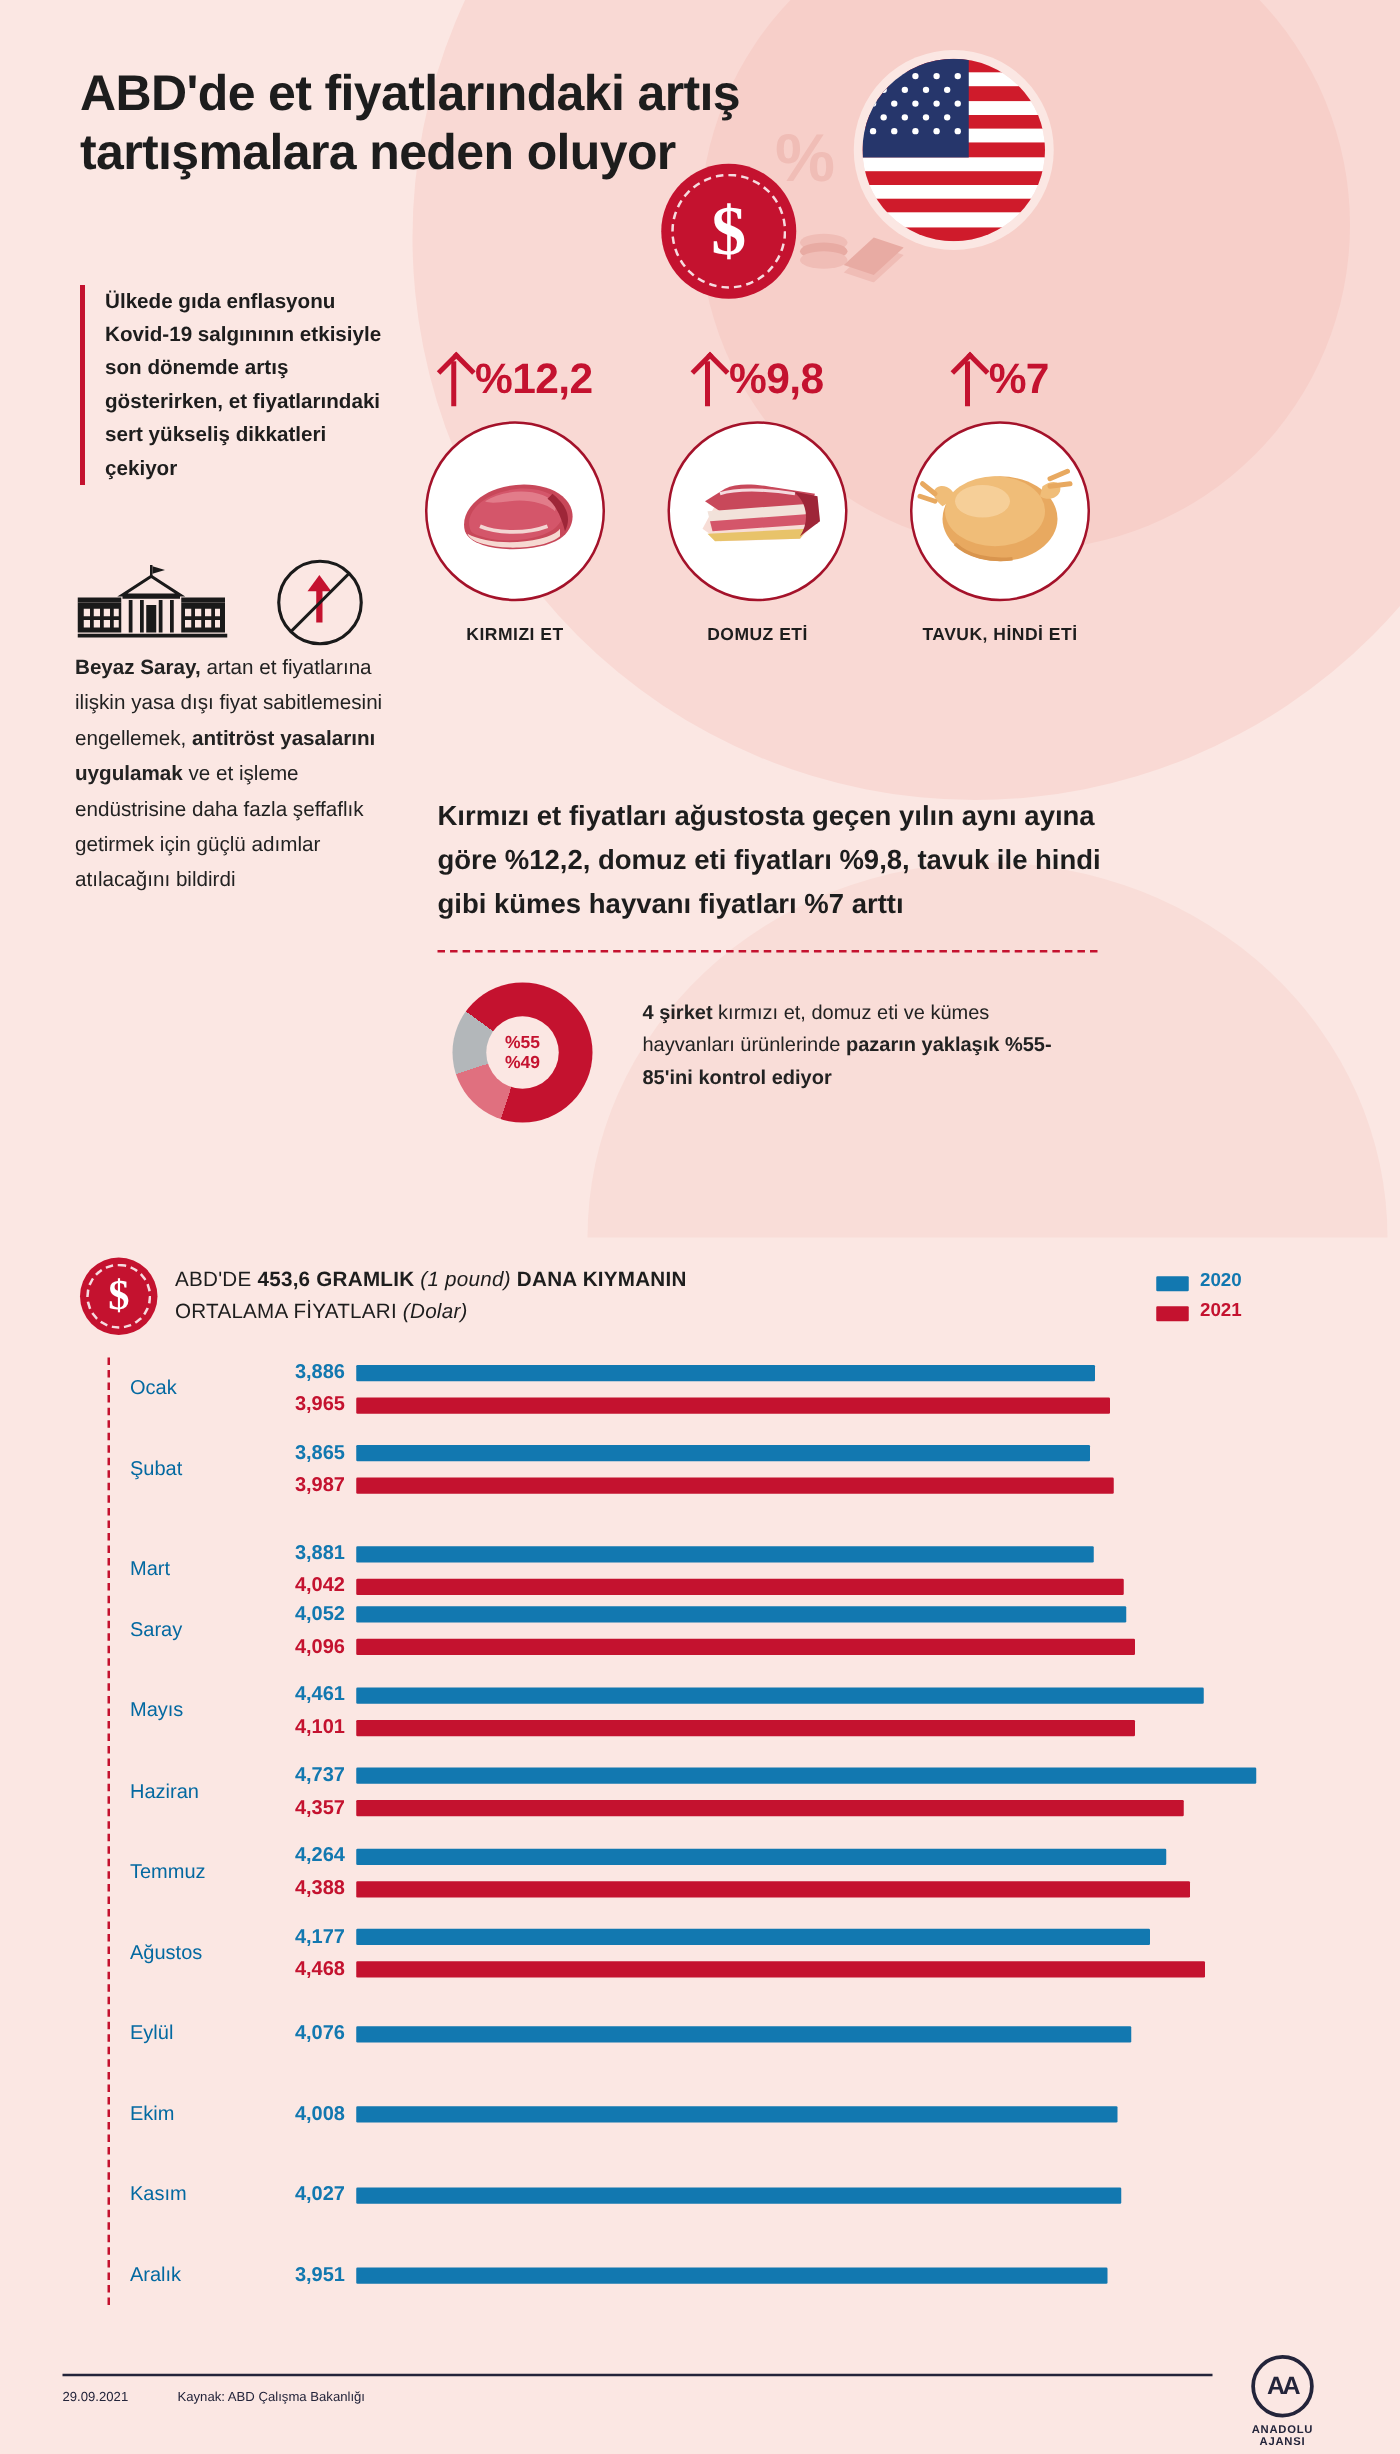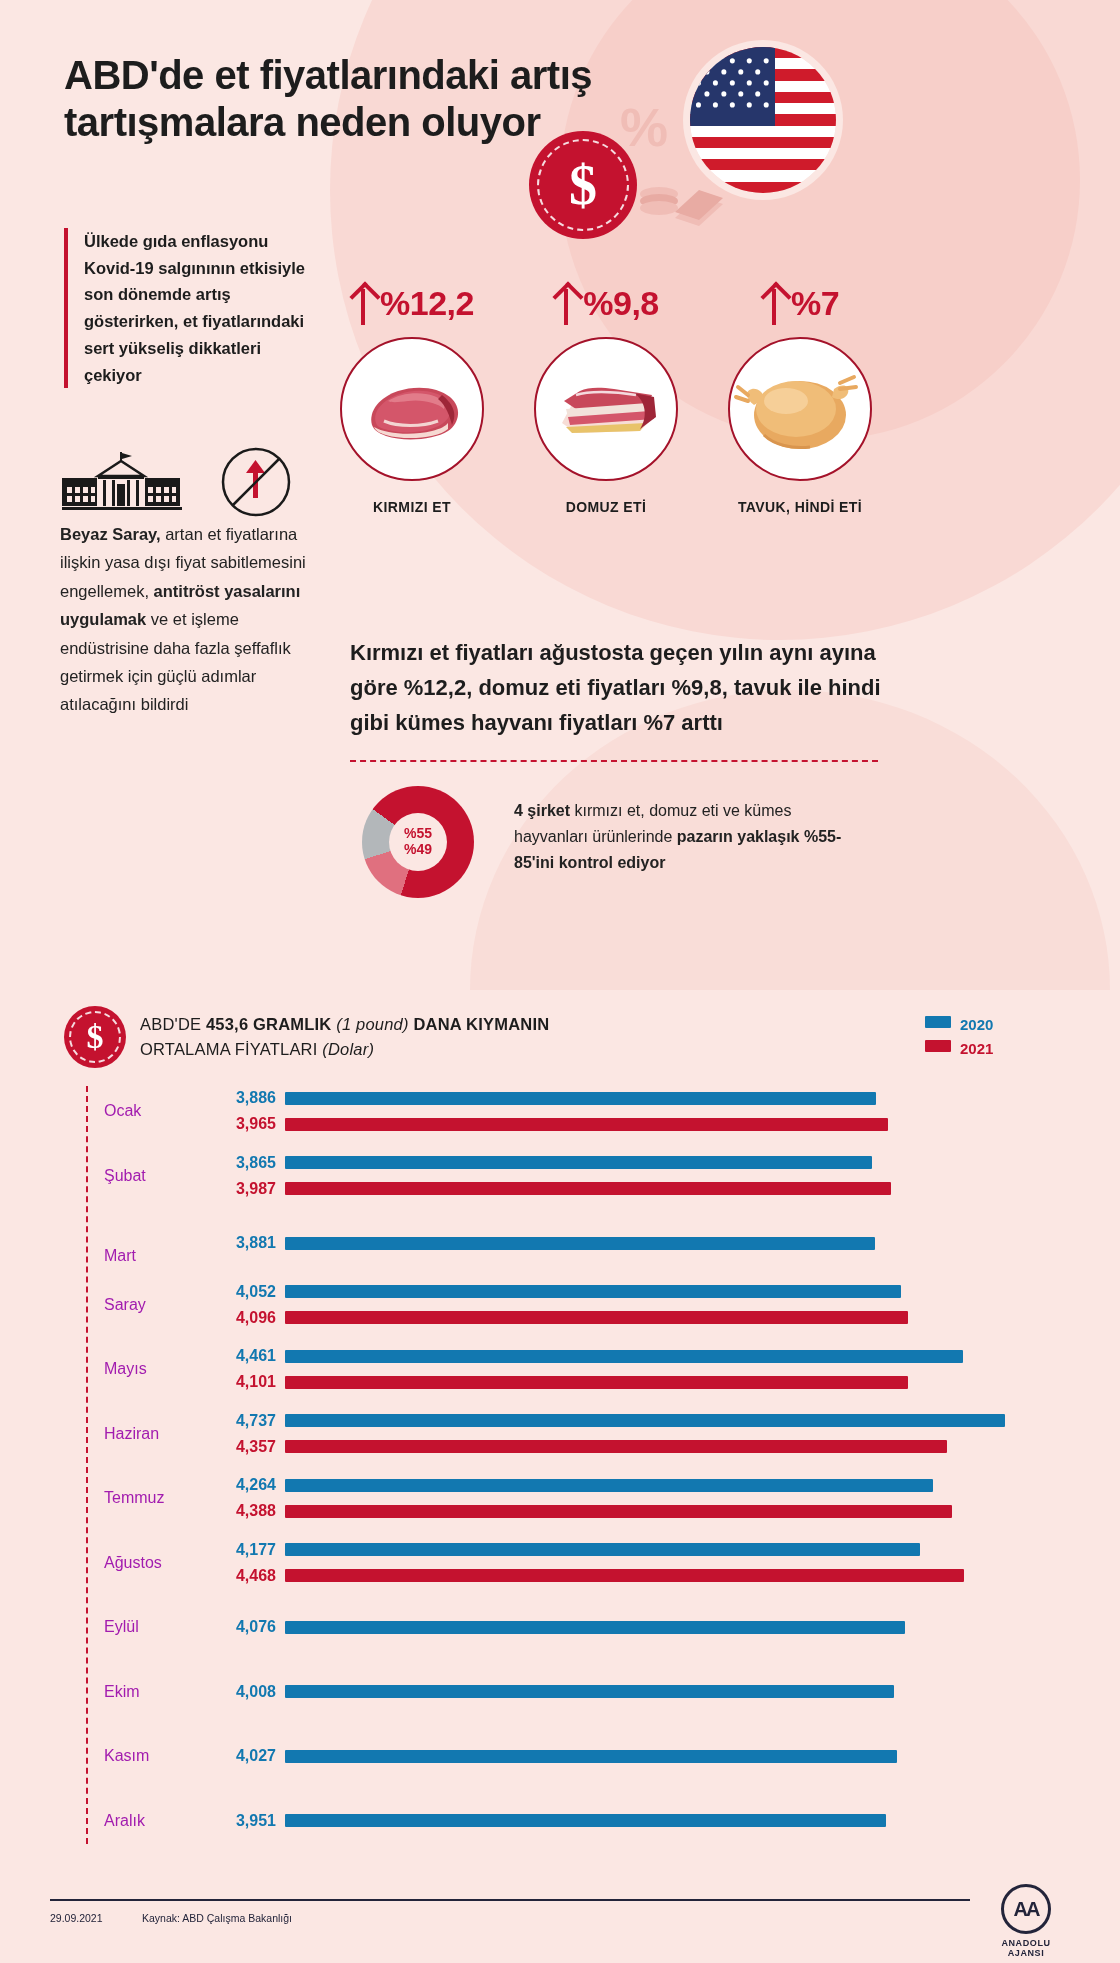--- a/index.html
+++ b/index.html
@@ -141,31 +141,31 @@
     position:absolute;inset:0;display:flex;align-items:center;justify-content:center;
     color:#fff;font-size:34px;font-weight:bold;font-family:"Liberation Serif",serif;
   }
   .chart-title{
     position:absolute;left:140px;top:1012px;width:620px;
     font-size:16.5px;line-height:1.52;color:#1d1d1d;letter-spacing:.2px;
   }
   .chart-title b{font-weight:bold;}
   .chart-title i{font-style:italic;}
   .legend{position:absolute;left:925px;top:1016px;}
-  .legend .row{display:flex;align-items:flex-start;gap:9px;margin-bottom:7px;}
+  .legend .row{display:flex;align-items:flex-end;gap:9px;margin-bottom:7px;}
   .legend .sw{width:26px;height:12px;border-radius:1px;}
   .legend .lb{font-size:15px;font-weight:bold;}
 
   .chart-area{position:absolute;left:86px;top:1082px;width:990px;height:780px;}
   .axis-dashed{
     position:absolute;left:0;top:4px;width:0;height:758px;border-left:2px dashed #c4122f;
   }
   .row-g{position:absolute;left:0;width:990px;height:58px;}
   .m-name{
-    position:absolute;left:18px;width:104px;text-align:left;font-size:16px;color:#a21caf;
+    position:absolute;left:18px;width:104px;text-align:left;font-size:16px;color:#0369a1;
     top:50%;transform:translateY(-50%);white-space:nowrap;
   }
   .bars{position:absolute;left:128px;top:0;width:860px;}
   .bar-line{display:flex;align-items:center;height:26px;}
   .bar-val{width:62px;text-align:right;font-size:16px;font-weight:bold;padding-right:9px;flex:none;}
   .bar{height:13px;border-radius:1px;}
   .v2020{color:#1278b0;}
   .v2021{color:#c4122f;}
   .b2020{background:#1278b0;}
   .b2021{background:#c4122f;}
@@ -428,20 +428,24 @@
             </div>
           </div>
         </div>
         <div class="row-g" style="top: 145px;">
           <div class="m-name">Mart</div>
           <div class="bars" style="top: 3px;">
             <div class="bar-line">
               <div class="bar-val v2020">3,881</div>
               <div class="bar b2020" style="width: 590px;"></div>
             </div>
+            <div class="bar-line">
+              <div class="bar-val v2021">4,042</div>
+              <div class="bar b2021" style="width: 614px;"></div>
+            </div>
           </div>
         </div>
         <div class="row-g" style="top: 193.5px;">
           <div class="m-name">Saray</div>
           <div class="bars" style="top: 3px;">
             <div class="bar-line">
               <div class="bar-val v2020">4,052</div>
               <div class="bar b2020" style="width: 616px;"></div>
             </div>
             <div class="bar-line">

